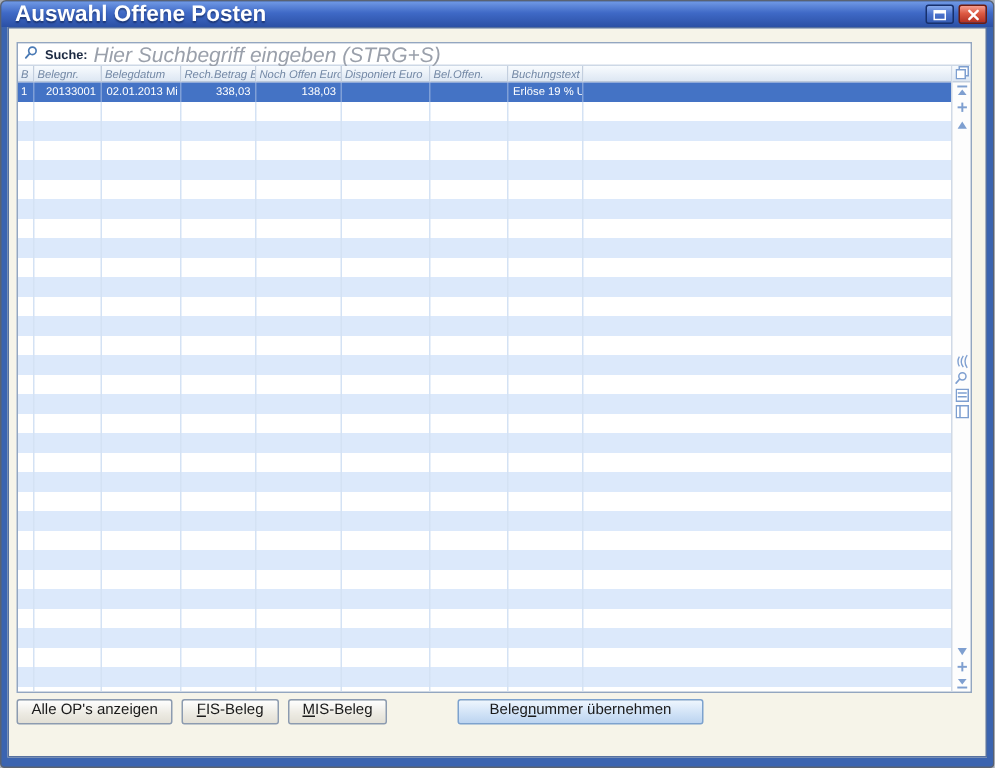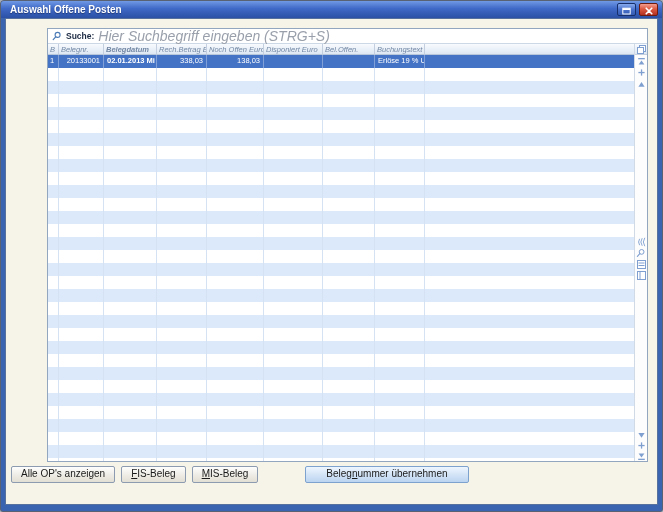--- a/index.html
+++ b/index.html
@@ -5,36 +5,36 @@
   html,body{margin:0;padding:0;background:#a9afb9;}
   *{box-sizing:border-box;}
   body{font-family:"Liberation Sans", sans-serif;width:663px;height:512px;overflow:hidden;}
 
   .window{width:663px;height:512px;background:#3b64b0;border:1px solid #596272;
           border-radius:4px 4px 3px 3px;display:flex;flex-direction:column;}
 
   
   .titlebar{height:17px;flex:0 0 17px;display:flex;align-items:center;padding:0 4px 0 9px;
             background:linear-gradient(#7099e5,#3f69c6 45%,#2b50a5);border-radius:3px 3px 0 0;}
-  .title{color:#fff;font-size:10px;font-weight:bold;text-shadow:0 1px 1px rgba(10,25,70,.55);
+  .title{color:#fff;font-size:15px;font-weight:bold;text-shadow:0 1px 1px rgba(10,25,70,.55);
          white-space:nowrap;flex:1;}
   .winbtns{display:flex;gap:3px;}
   .wbtn{width:19px;height:13px;border:1px solid #17306c;border-radius:2px;display:flex;
         align-items:center;justify-content:center;cursor:default;}
   .wbtn.restore{background:linear-gradient(#86a9ec,#4a72cc 50%,#355cb4);}
   .wbtn.close{background:linear-gradient(#f49d8f,#dd5a42 45%,#b23023);border-color:#6e1c10;}
 
   
   .framebody{flex:1;padding:0 4px 6px;display:flex;}
   .client{flex:1;background:#f6f4e9;border:1px solid #57719f;padding:9px 9px 0 5px;
           display:flex;flex-direction:column;overflow:hidden;}
 
   
   .grid-panel{height:434px;flex:0 0 434px;background:#fff;border:1px solid #93a6c0;
-              display:flex;flex-direction:column;overflow:hidden;margin-left:36px;}
+              display:flex;flex-direction:column;overflow:hidden;}
   .search-row{height:15px;flex:0 0 15px;display:flex;align-items:center;gap:4px;
               padding:0 4px;border-bottom:1px solid #cdd8e6;background:#fff;}
   .s-label{font-size:8.5px;font-weight:bold;color:#1c2a42;}
   .s-ph{font-size:14px;font-style:italic;color:#9aa0ab;}
 
   .grid-body{flex:1;display:flex;overflow:hidden;}
   .cols{flex:1;display:flex;flex-direction:column;overflow:hidden;}
 
   .hrow{height:11px;flex:0 0 11px;display:flex;}
   .hc{border-right:1px solid #c3cfdf;border-bottom:1px solid #b9c7da;
@@ -42,21 +42,21 @@
       color:#7388a5;padding:1px 2px 0;white-space:nowrap;overflow:hidden;line-height:9px;}
 
   .drow{height:13px;flex:0 0 13px;display:flex;background:#4473c5;color:#fff;}
   .dc{border-right:1px solid rgba(255,255,255,.32);font-size:7.5px;line-height:12px;
       padding:0 3px;white-space:nowrap;overflow:hidden;}
   .dc.num{text-align:right;}
   .dc.ind{text-align:left;padding-left:2px;}
 
   .c0{width:11px;flex:0 0 11px;}
   .c1{width:45px;flex:0 0 45px;}
-  .c2{width:53px;flex:0 0 53px;font-weight:bold;}
+  .c2{width:53px;flex:0 0 53px;}
   .c3{width:50px;flex:0 0 50px;}
   .c4{width:57px;flex:0 0 57px;}
   .c5{width:59px;flex:0 0 59px;}
   .c6{width:52px;flex:0 0 52px;}
   .c7{width:50px;flex:0 0 50px;}
   .c8{flex:1;border-right:none;}
 
   .stripes{flex:1;
     background-image:
       linear-gradient(#d4e2f4,#d4e2f4),linear-gradient(#d4e2f4,#d4e2f4),

